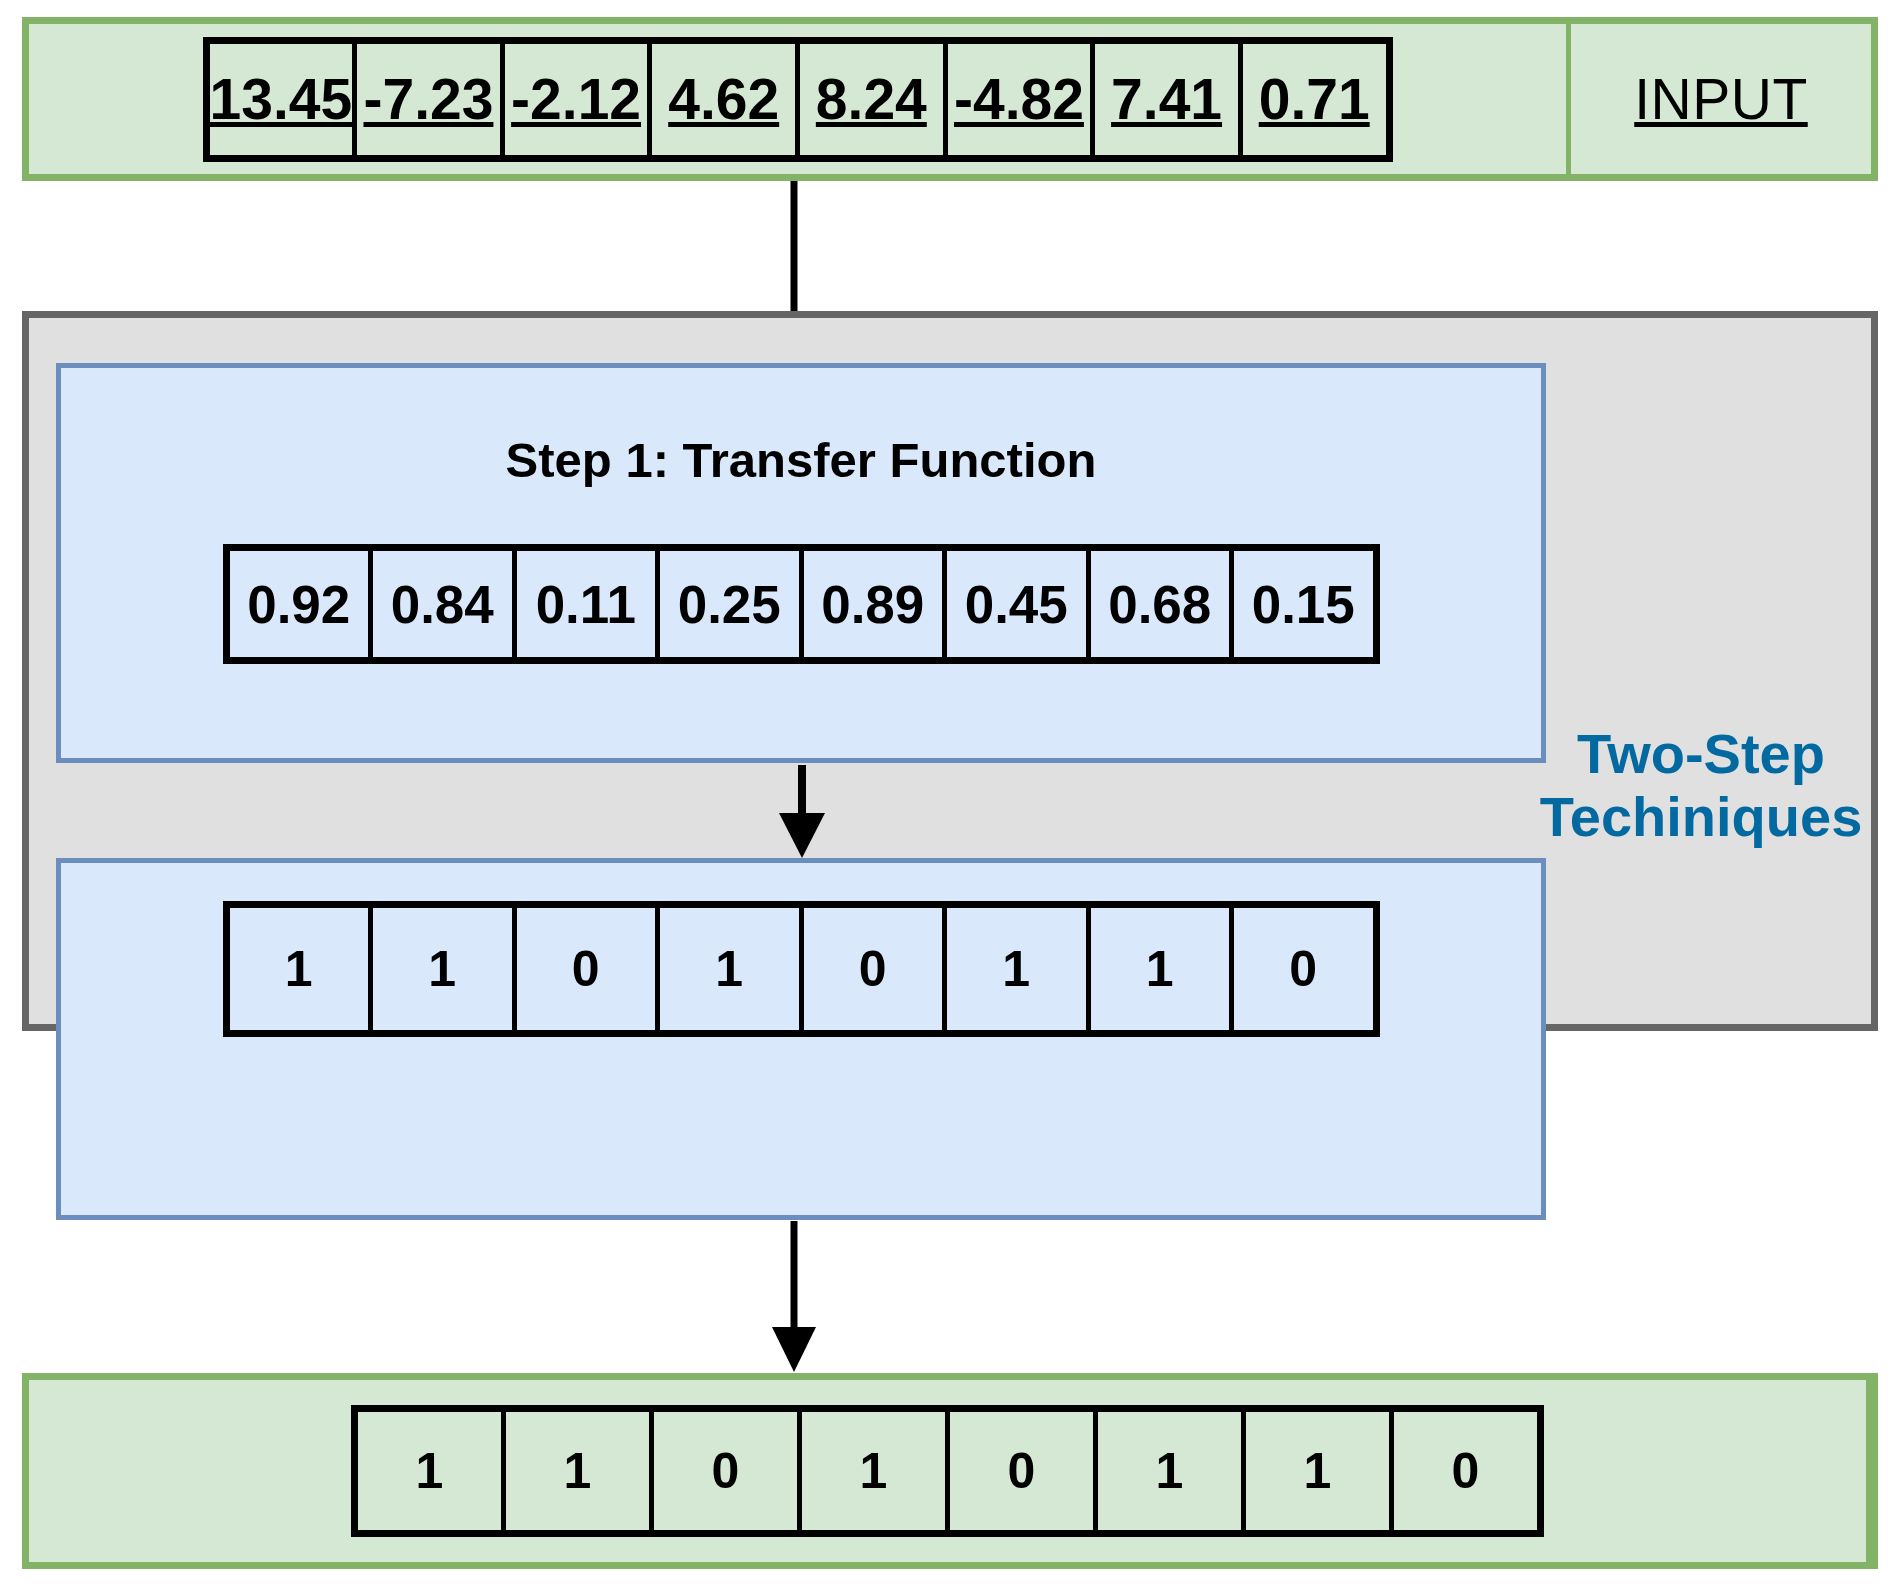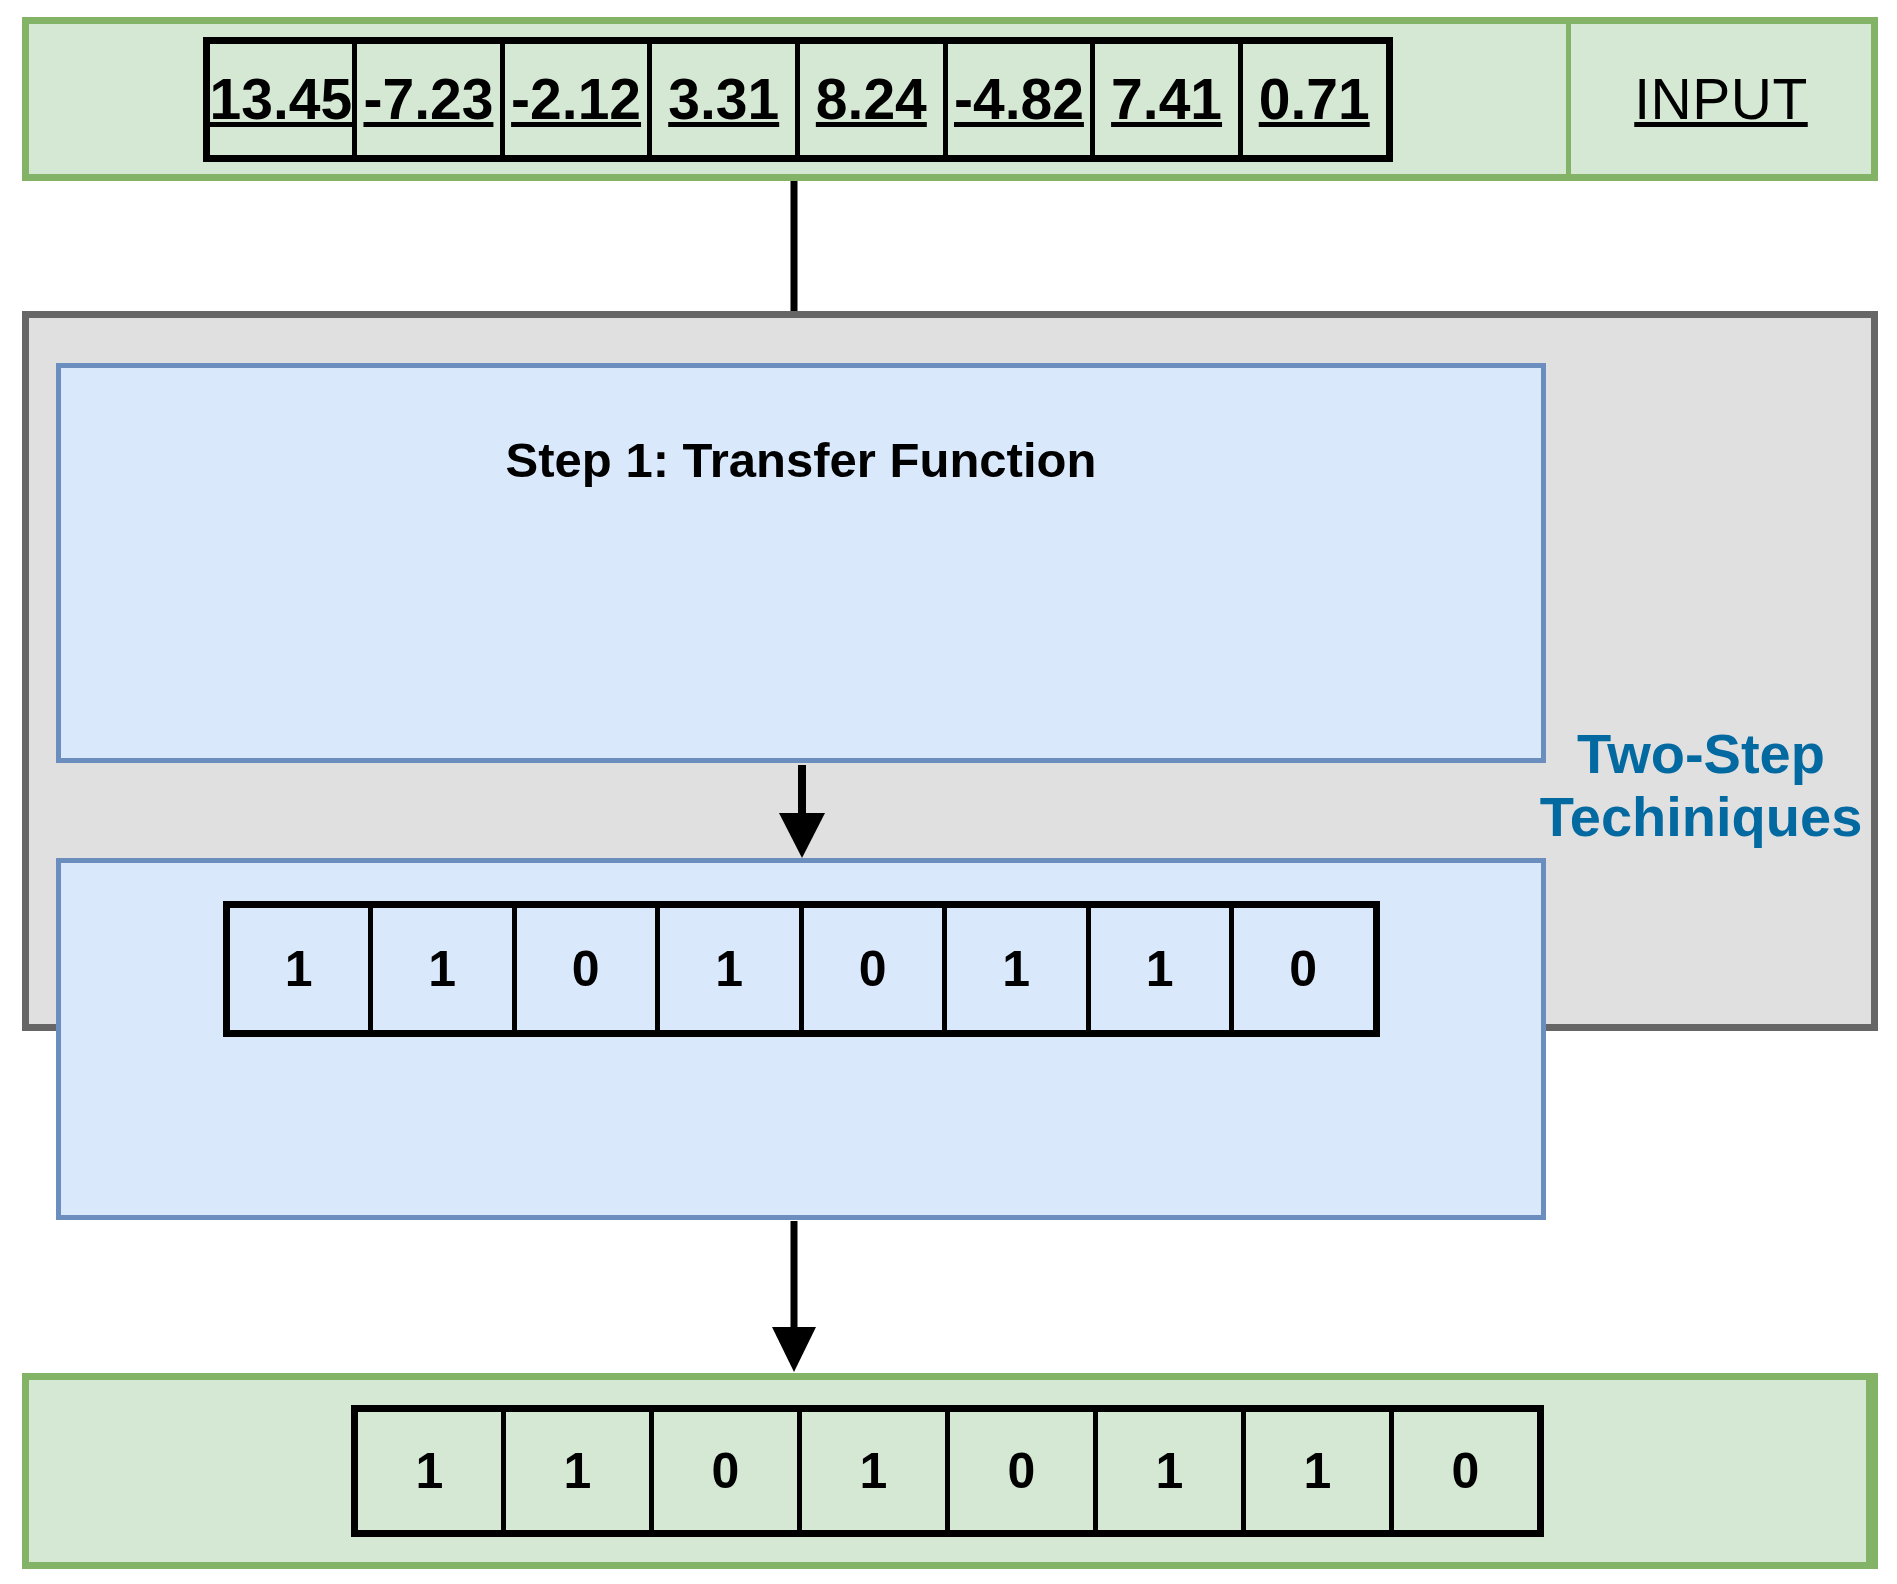--- a/index.html
+++ b/index.html
@@ -119,41 +119,53 @@
 <body>
 
 <div id="stage">
 
   <div class="band" id="input-band">
     <div class="band-cells">
       <div class="strip strip-input">
         <div class="cell">13.45</div>
         <div class="cell">-7.23</div>
         <div class="cell">-2.12</div>
-        <div class="cell">3.31</div>
+        <div class="cell">4.62</div>
         <div class="cell">8.24</div>
         <div class="cell">-4.82</div>
         <div class="cell">7.41</div>
         <div class="cell">0.71</div>
       </div>
     </div>
     <div class="band-label">INPUT</div>
   </div>
 
   <div class="arrow" id="arrow-1" style="left:770px; top:181px;">
     <svg width="48" height="185" viewBox="0 0 48 185">
       <line x1="24" y1="0" x2="24" y2="150" stroke="#000000" stroke-width="7"></line>
       <polygon points="24,184 2,138 46,138" fill="#000000"></polygon>
     </svg>
   </div>
 
   <div id="gray-panel"></div>
 
   <div class="step-box" id="step1-box">
     <div class="step-title">Step 1: Transfer Function</div>
+    <div class="strip-wrap">
+      <div class="strip strip-dec">
+        <div class="cell">0.92</div>
+        <div class="cell">0.84</div>
+        <div class="cell">0.11</div>
+        <div class="cell">0.25</div>
+        <div class="cell">0.89</div>
+        <div class="cell">0.45</div>
+        <div class="cell">0.68</div>
+        <div class="cell">0.15</div>
+      </div>
+    </div>
   </div>
 
   <div class="arrow" id="arrow-2" style="left:776px; top:765px;">
     <svg width="52" height="94" viewBox="0 0 52 94">
       <line x1="26" y1="0" x2="26" y2="60" stroke="#000000" stroke-width="8"></line>
       <polygon points="26,93 3,48 49,48" fill="#000000"></polygon>
     </svg>
   </div>
 
   <div class="step-box" id="step2-box">

